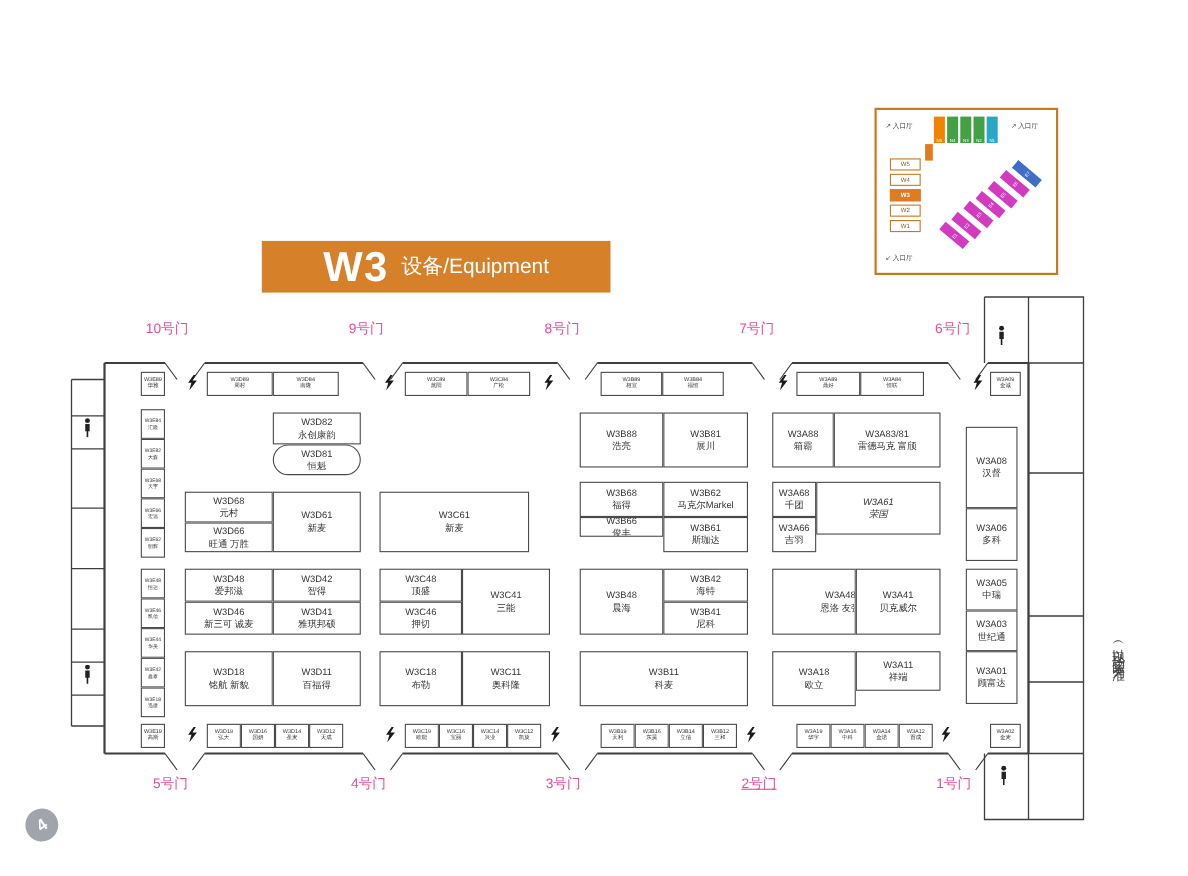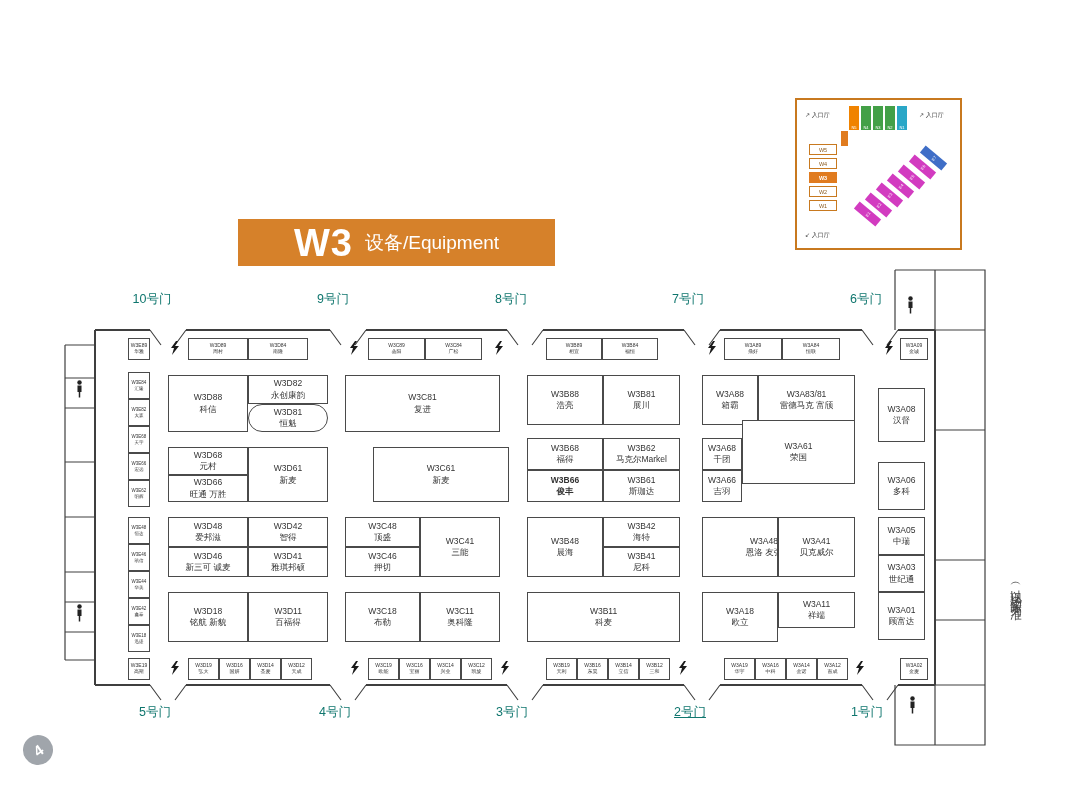--- a/index.html
+++ b/index.html
@@ -13,21 +13,21 @@
   
   #walls{position:absolute;left:0;top:0;z-index:1;}
   #plan-layer{position:absolute;left:0;top:0;width:1080px;height:796px;z-index:2;}
   .booth{position:absolute;border:1px solid #4a4a4a;background:#fff;box-sizing:border-box;
          display:flex;flex-direction:column;align-items:center;justify-content:center;
          text-align:center;overflow:hidden;}
   .booth-lg{font-size:8.5px;line-height:1.3;}
   .booth-sm{font-size:5px;line-height:1.18;}
   .booth-xs{font-size:4.5px;line-height:1.15;}
   .bcode,.bname{white-space:nowrap;}
-  .gate{position:absolute;transform:translateX(-50%);font-size:12.5px;color:#0f766e;z-index:3;}
+  .gate{position:absolute;transform:translateX(-50%);font-size:12.5px;color:#ec4899;z-index:3;}
   .bolt{position:absolute;z-index:3;}
   .wc{position:absolute;z-index:3;}
   #vnote{position:absolute;left:1008px;top:578px;writing-mode:vertical-rl;
          font-size:11.5px;letter-spacing:3px;color:#444;z-index:3;}
   #badge{position:absolute;left:23px;top:735px;width:30px;height:30px;border-radius:50%;
          background:#a0a5ab;color:#fff;display:flex;align-items:center;justify-content:center;
          font-size:15px;font-weight:bold;transform:rotate(-35deg);z-index:3;}
   
   #minimap{position:absolute;left:795px;top:98px;width:167px;height:152px;background:#fff;
            border:2px solid #c8791f;box-sizing:border-box;z-index:3;}
@@ -76,24 +76,20 @@
   </div>
 
   <svg id="walls" width="1080" height="796" viewBox="0 0 1080 796">
       <path d="M95,330H150M186,330H330M366,330H507M543,330H684M720,330H862M898,330H935M95,685H150M186,685H330M366,685H507M543,685H684M720,685H862M898,685H935M95,330V685M935,330V685" fill="none" stroke="#3f3f3f" stroke-width="2"></path>
       <path d="M150,330L161,345M186,330L175,345M150,685L161,700M186,685L175,700M330,330L341,345M366,330L355,345M330,685L341,700M366,685L355,700M507,330L518,345M543,330L532,345M507,685L518,700M543,685L532,700M684,330L695,345M720,330L709,345M684,685L695,700M720,685L709,700M862,330L873,345M898,330L887,345M862,685L873,700M898,685L887,700" fill="none" stroke="#3f3f3f" stroke-width="1.1"></path>
       <path d="M65,345H95M65,660H95M65,345V660M65,378H95M65,408H95M65,462H95M65,517H95M65,572H95M65,602H95M65,632H95" fill="none" stroke="#3f3f3f" stroke-width="1.2"></path>
       <path d="M935,270H985V745H895V685M895,270H935M895,270V330M935,270V745M935,330H985M935,430H985M935,560H985M935,620H985M935,685H985" fill="none" stroke="#3f3f3f" stroke-width="1.2"></path>
     </svg>
 
   <div id="plan-layer">
-      <div class="booth booth-lg" style="left: 168px; top: 375px; width: 80px; height: 57px;">
-        <div class="bcode">W3D88</div>
-        <div class="bname">科信</div>
-      </div>
       <div class="booth booth-lg" style="left: 248px; top: 375px; width: 80px; height: 29px;">
         <div class="bcode">W3D82</div>
         <div class="bname">永创康韵</div>
       </div>
       <div class="booth booth-lg" style="left: 248px; top: 404px; width: 80px; height: 28px; border-radius: 14px;">
         <div class="bcode">W3D81</div>
         <div class="bname">恒魁</div>
       </div>
       <div class="booth booth-lg" style="left: 168px; top: 447px; width: 80px; height: 28px;">
         <div class="bcode">W3D68</div>
@@ -124,25 +120,21 @@
         <div class="bname">雅琪邦硕</div>
       </div>
       <div class="booth booth-lg" style="left: 168px; top: 592px; width: 80px; height: 50px;">
         <div class="bcode">W3D18</div>
         <div class="bname">铭航 新貌</div>
       </div>
       <div class="booth booth-lg" style="left: 248px; top: 592px; width: 80px; height: 50px;">
         <div class="bcode">W3D11</div>
         <div class="bname">百福得</div>
       </div>
-      <div class="booth booth-lg" style="left: 345px; top: 375px; width: 155px; height: 57px;">
-        <div class="bcode">W3C81</div>
-        <div class="bname">复进</div>
-      </div>
-      <div class="booth booth-lg" style="left: 345px; top: 447px; width: 136px; height: 55px; margin-left: 28px;">
+      <div class="booth booth-lg" style="left: 345px; top: 447px; width: 136px; height: 55px;">
         <div class="bcode">W3C61</div>
         <div class="bname">新麦</div>
       </div>
       <div class="booth booth-lg" style="left: 345px; top: 517px; width: 75px; height: 30px;">
         <div class="bcode">W3C48</div>
         <div class="bname">顶盛</div>
       </div>
       <div class="booth booth-lg" style="left: 345px; top: 547px; width: 75px; height: 30px;">
         <div class="bcode">W3C46</div>
         <div class="bname">押切</div>
@@ -168,21 +160,21 @@
         <div class="bname">展川</div>
       </div>
       <div class="booth booth-lg" style="left: 527px; top: 438px; width: 76px; height: 32px;">
         <div class="bcode">W3B68</div>
         <div class="bname">福得</div>
       </div>
       <div class="booth booth-lg" style="left: 603px; top: 438px; width: 77px; height: 32px;">
         <div class="bcode">W3B62</div>
         <div class="bname">马克尔Markel</div>
       </div>
-      <div class="booth booth-lg" style="left: 527px; top: 470px; width: 76px; height: 32px; font-weight: bold;">
+      <div class="booth booth-lg" style="left: 527px; top: 470px; width: 76px; height: 18px;">
         <div class="bcode">W3B66</div>
         <div class="bname">俊丰</div>
       </div>
       <div class="booth booth-lg" style="left: 603px; top: 470px; width: 77px; height: 32px;">
         <div class="bcode">W3B61</div>
         <div class="bname">斯珈达</div>
       </div>
       <div class="booth booth-lg" style="left: 527px; top: 517px; width: 76px; height: 60px;">
         <div class="bcode">W3B48</div>
         <div class="bname">晨海</div>
@@ -208,41 +200,41 @@
         <div class="bname">雷德马克 富颀</div>
       </div>
       <div class="booth booth-lg" style="left: 702px; top: 438px; width: 40px; height: 32px;">
         <div class="bcode">W3A68</div>
         <div class="bname">千团</div>
       </div>
       <div class="booth booth-lg" style="left: 702px; top: 470px; width: 40px; height: 32px;">
         <div class="bcode">W3A66</div>
         <div class="bname">吉羽</div>
       </div>
-      <div class="booth booth-lg" style="left: 742px; top: 420px; width: 113px; height: 64px;">
+      <div class="booth booth-lg" style="left: 742px; top: 438px; width: 113px; height: 48px; font-style: italic;">
         <div class="bcode">W3A61</div>
         <div class="bname">荣国</div>
       </div>
       <div class="booth booth-lg" style="left: 702px; top: 517px; width: 76px; height: 60px; padding-left: 48px;">
         <div class="bcode">W3A48</div>
         <div class="bname">恩洛 友强</div>
       </div>
       <div class="booth booth-lg" style="left: 778px; top: 517px; width: 77px; height: 60px;">
         <div class="bcode">W3A41</div>
         <div class="bname">贝克威尔</div>
       </div>
       <div class="booth booth-lg" style="left: 702px; top: 592px; width: 76px; height: 50px;">
         <div class="bcode">W3A18</div>
         <div class="bname">欧立</div>
       </div>
       <div class="booth booth-lg" style="left: 778px; top: 592px; width: 77px; height: 36px;">
         <div class="bcode">W3A11</div>
         <div class="bname">祥端</div>
       </div>
-      <div class="booth booth-lg" style="left: 878px; top: 388px; width: 47px; height: 54px;">
+      <div class="booth booth-lg" style="left: 878px; top: 388px; width: 47px; height: 74px;">
         <div class="bcode">W3A08</div>
         <div class="bname">汉督</div>
       </div>
       <div class="booth booth-lg" style="left: 878px; top: 462px; width: 47px; height: 48px;">
         <div class="bcode">W3A06</div>
         <div class="bname">多科</div>
       </div>
       <div class="booth booth-lg" style="left: 878px; top: 517px; width: 47px; height: 38px;">
         <div class="bcode">W3A05</div>
         <div class="bname">中瑞</div>

